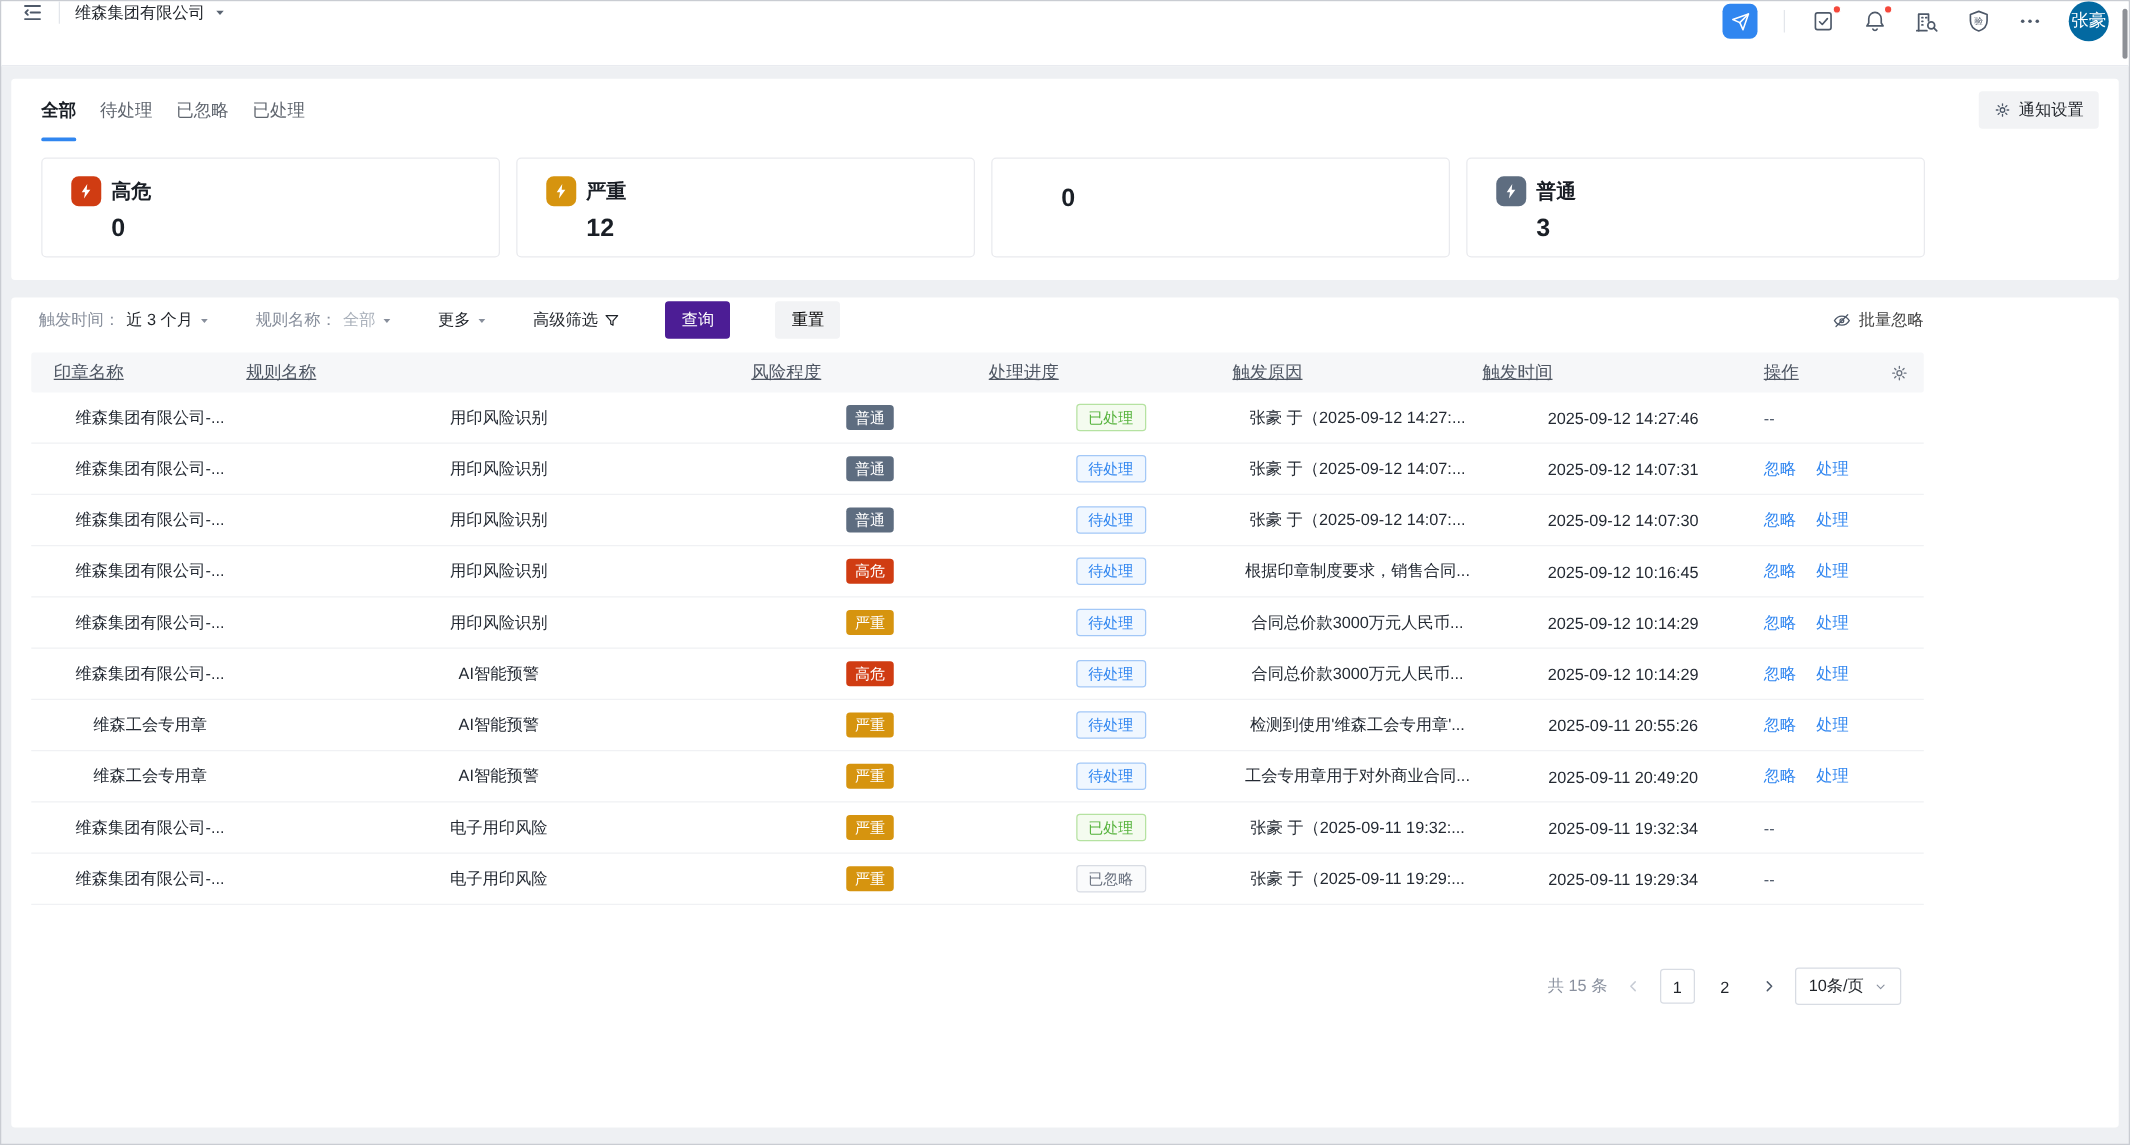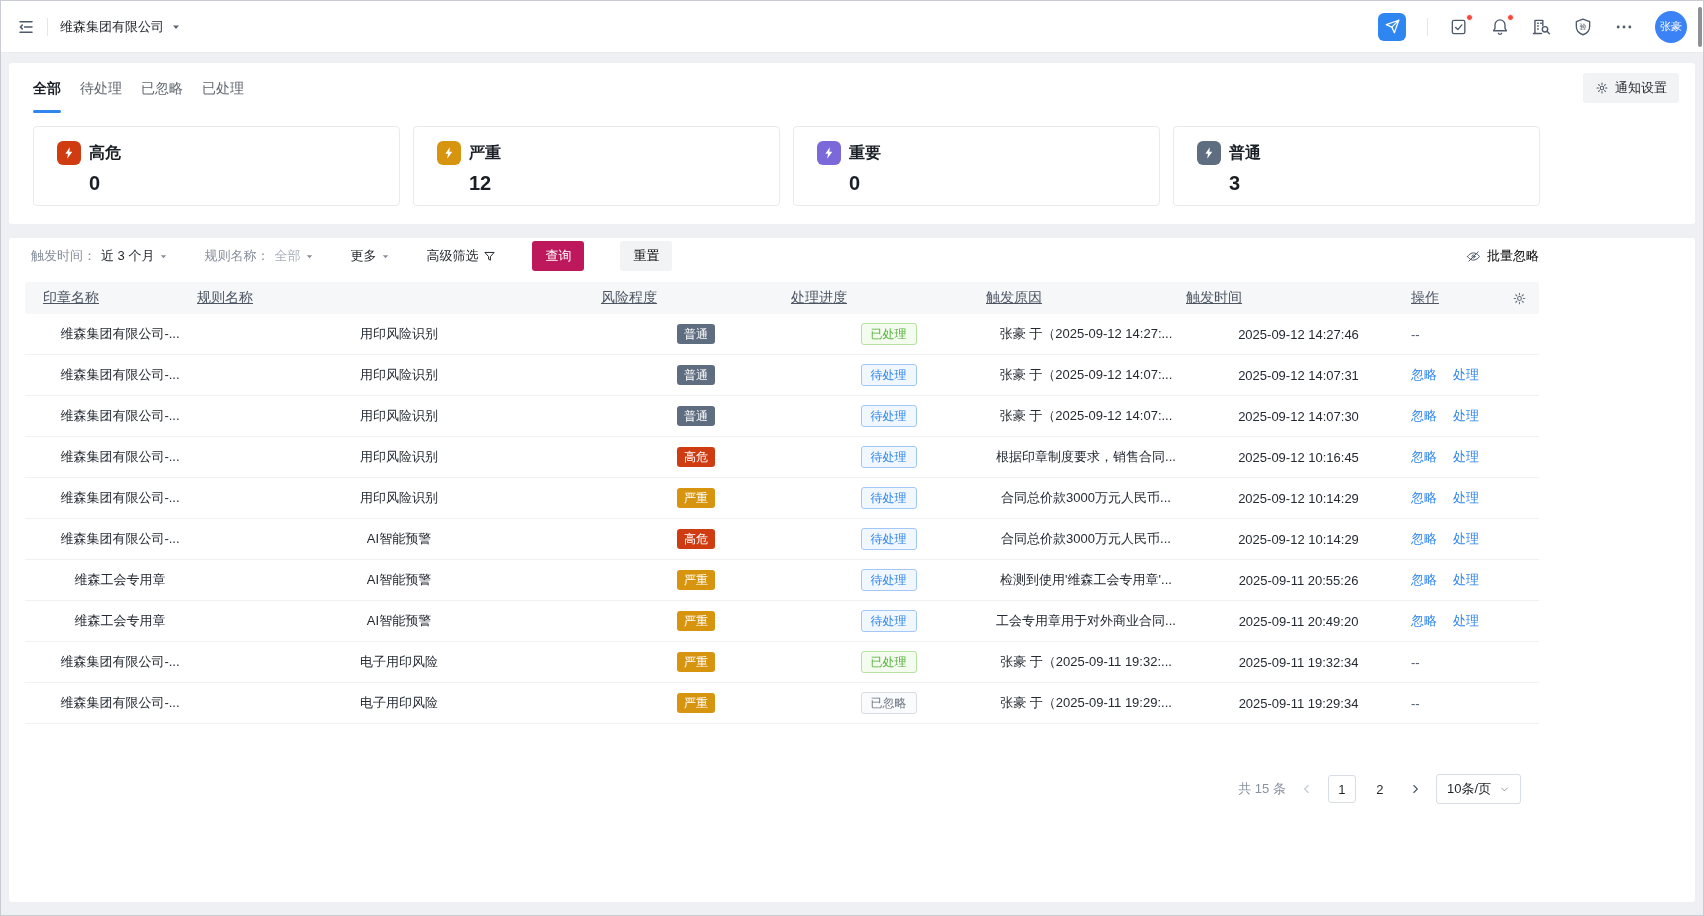--- a/index.html
+++ b/index.html
@@ -2,33 +2,33 @@
 <html><head>
 <meta charset="utf-8">
 <style>
   * { margin:0; padding:0; box-sizing:border-box; }
   body { background:#dfe1e6; font-family:"Liberation Sans","DejaVu Sans",sans-serif; }
   .frame { width:1704px; height:916px; border:1px solid #c9ccd2; background:#eef0f3;
            position:relative; overflow:hidden; }
 
   
   .topbar { height:52px; background:#fff; border-bottom:1px solid #e9ebf0;
-            display:flex; align-items:center; padding:0 16px; }
+            display:flex; align-items:flex-start; padding:0 16px; }
   .tb-left { display:flex; align-items:center; gap:12px; }
   .icon-btn { display:inline-flex; align-items:center; justify-content:center; cursor:pointer; }
   .v-div { width:1px; height:18px; background:#e3e6eb; }
   .company { display:flex; align-items:center; gap:7px; font-size:13px; color:#1f2329; cursor:pointer; }
   .tb-right { margin-left:auto; display:flex; align-items:center; gap:21px; }
   .send-btn { width:28px; height:28px; border-radius:6px; background:#3086f0;
               display:flex; align-items:center; justify-content:center; cursor:pointer; }
   .tb-icon { position:relative; display:inline-flex; }
   .red-dot { position:absolute; top:-3px; right:-4px; width:7px; height:7px;
              border-radius:50%; background:#f5483b; border:1px solid #fff; }
-  .avatar { width:32px; height:32px; border-radius:50%; background:#3b82f6; color:#fff;
-            font-size:11px; display:flex; align-items:center; justify-content:center;
+  .avatar { width:32px; height:32px; border-radius:50%; background:#0369a1; color:#fff;
+            font-size:14px; display:flex; align-items:center; justify-content:center;
             white-space:nowrap; cursor:pointer; }
   .scroll-thumb { position:absolute; right:1px; top:6px; width:4px; height:40px;
                   background:#8d9096; border-radius:2px; }
 
   
   .panel { background:#fff; border-radius:3px; margin:0 8px; }
   .panel1 { margin-top:10px; padding-bottom:18px; }
   .panel2 { margin-top:14px; height:664px; position:relative; }
 
   
@@ -53,24 +53,24 @@
   .card-val { margin:7px 0 0 32px; font-size:20px; font-weight:bold; color:#1a1f26; }
 
   
   .filter-row { display:flex; align-items:center; gap:36px; margin:10px 156px 0 22px; height:36px; }
   .f-group { display:flex; align-items:center; gap:5px; font-size:13px; cursor:pointer; }
   .f-label { color:#878e9b; }
   .f-value { color:#1f2329; }
   .f-value.muted { color:#a9b0ba; }
   .btn { height:30px; padding:0 13px; border-radius:3px; font-size:13px; border:none;
          cursor:pointer; }
-  .btn-primary { background:#be185d; color:#fff; }
+  .btn-primary { background:#4c1d95; color:#fff; }
   .btn-plain { background:#f2f3f5; color:#000000; }
   .batch-ignore { margin-left:auto; display:flex; align-items:center; gap:6px;
-                  font-size:13px; color:#000000; cursor:pointer; }
+                  font-size:13px; color:#404040; cursor:pointer; }
 
   
   .table { margin:8px 156px 0 16px; }
   .t-head, .t-row { display:grid;
       grid-template-columns:154px 404px 190px 195px 200px 225px 96px 1fr;
       align-items:center; padding-left:18px; }
   .t-head { height:32px; background:#f6f7f9; color:#4d5562; font-size:14px; border-radius:2px;text-decoration:underline; }
   .t-row { height:41px; border-bottom:1px solid #f0f1f4; font-size:13px; color:#242a33;text-align:center; }
   .gear-cell { justify-self:end; padding-right:12px; display:flex; cursor:pointer; }
   .risk { display:inline-block; width:fit-content; padding:3px 7px; border-radius:3px;
@@ -201,28 +201,20 @@
             <span class="bolt-box" style="background: rgb(214, 148, 15);">
               <svg width="14" height="14" viewBox="0 0 24 24">
                 <path d="M13.4 2 5.8 13.2h4.5L8.9 22l8.7-12.2h-5z" fill="#fff"></path>
               </svg>
             </span>
             <span class="card-label">严重</span>
           </div>
           <div class="card-val">12</div>
         </div>
         <div class="card">
-          <div class="card-top">
-            <span class="bolt-box" style="background: rgb(123, 104, 217);">
-              <svg width="14" height="14" viewBox="0 0 24 24">
-                <path d="M13.4 2 5.8 13.2h4.5L8.9 22l8.7-12.2h-5z" fill="#fff"></path>
-              </svg>
-            </span>
-            <span class="card-label">重要</span>
-          </div>
           <div class="card-val">0</div>
         </div>
         <div class="card">
           <div class="card-top">
             <span class="bolt-box" style="background: rgb(94, 109, 128);">
               <svg width="14" height="14" viewBox="0 0 24 24">
                 <path d="M13.4 2 5.8 13.2h4.5L8.9 22l8.7-12.2h-5z" fill="#fff"></path>
               </svg>
             </span>
             <span class="card-label">普通</span>

